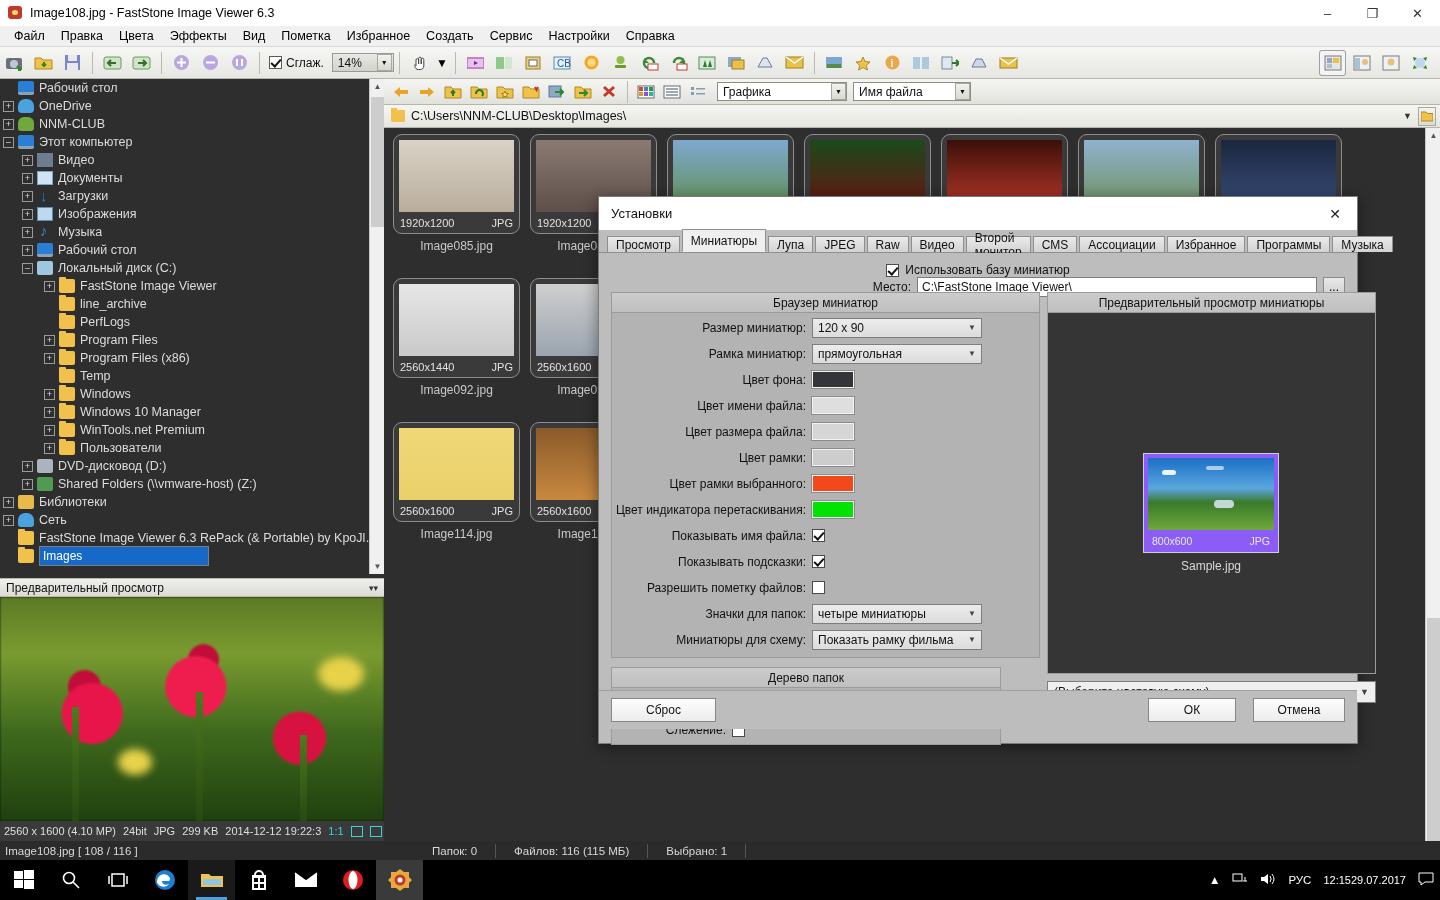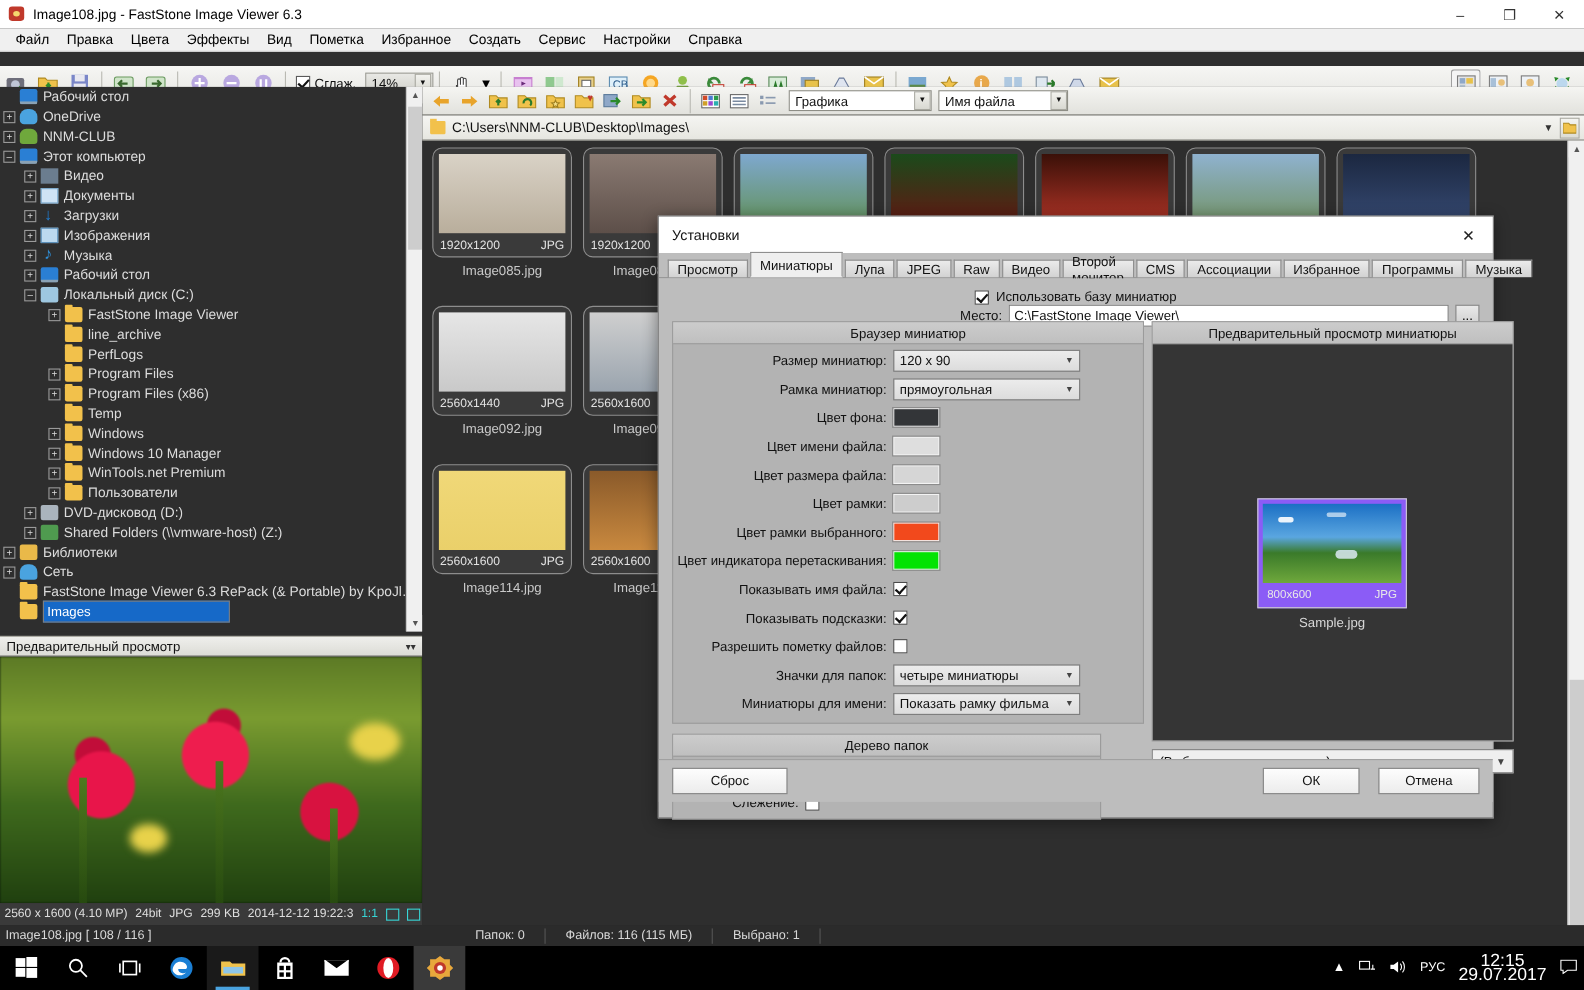--- a/index.html
+++ b/index.html
@@ -19,21 +19,21 @@
   .tb-ico .eye::after{content:"";position:absolute;left:4px;top:4px;width:6px;height:5px;background:#f5d76e;border-radius:50%;}
   .tb-title{font-size:12.5px;color:#000;}
   .tb-btns{margin-left:auto;display:flex;height:26px;}
   .tb-btn{width:45px;height:26px;display:flex;align-items:center;justify-content:center;font-size:13px;color:#333;}
 
   
   .menubar{position:absolute;left:0;top:26px;width:1440px;height:21px;background:#f0f0f0;border-bottom:1px solid #d8d8d8;display:flex;align-items:center;padding-left:6px;}
   .menubar .mi{padding:2px 8px;font-size:12.5px;color:#000;cursor:default;}
 
   
-  .toolbar{position:absolute;left:0;top:60px;width:1440px;height:32px;
+  .toolbar{position:absolute;left:0;top:47px;width:1440px;height:32px;
      background:linear-gradient(#f6f6f4,#e6e6e2);border-bottom:1px solid #b5b5ad;display:flex;align-items:center;}
   .tbi{width:27px;height:26px;margin:0 1px;display:flex;align-items:center;justify-content:center;border-radius:3px;}
   .tsep{width:1px;height:22px;background:#b9b9b2;margin:0 5px;}
   .chk-sm{display:flex;align-items:center;gap:4px;margin-left:4px;font-size:12px;color:#111;}
   .cbx{width:13px;height:13px;background:#fff;border:1px solid #5a5a5a;position:relative;}
   .cbx.on::after{content:"";position:absolute;left:3px;top:0px;width:4px;height:8px;border:solid #111;border-width:0 2px 2px 0;transform:rotate(42deg);}
   .zoomsel{margin-left:8px;width:62px;height:19px;background:linear-gradient(#e8e8e4,#d2d2cc);border:1px solid #9b9b93;display:flex;align-items:center;font-size:12px;padding-left:5px;color:#111;}
   .zoomarrow{width:15px;height:17px;margin-left:auto;margin-right:1px;background:linear-gradient(#f2f2ee,#d9d9d2);border:1px solid #a8a8a0;display:flex;align-items:center;justify-content:center;font-size:7px;}
   .rightTB{margin-left:auto;display:flex;align-items:center;padding-right:6px;}
 
@@ -165,21 +165,21 @@
   .btn.reset{width:105px;}
   .btn.ok{width:88px;margin-left:auto;}
   .btn.cancel{width:92px;margin-left:17px;}
 
   
   .taskbar{position:absolute;left:0;top:860px;width:1440px;height:40px;background:#000;display:flex;align-items:center;}
   .tki{width:47px;height:40px;display:flex;align-items:center;justify-content:center;position:relative;}
   .tki.act{background:#1a1a1a;}
   .tki.act::after{content:"";position:absolute;left:8px;bottom:0;width:31px;height:3px;background:#4aa3df;}
   .tray{margin-left:auto;display:flex;align-items:center;color:#fff;font-size:11.5px;padding-right:6px;gap:12px;}
-  .clock{display:flex;flex-direction:column;align-items:center;line-height:13px;font-size:16px;}
+  .clock{display:flex;flex-direction:row;align-items:center;line-height:13px;font-size:11px;}
 </style>
 </head>
 <body>
 
 <div class="app">
 
   <div class="titlebar">
     <div class="tb-ico">
         <div class="eye"></div>
       </div>
@@ -964,21 +964,21 @@
                   <div class="cbx3"></div>
                 </div>
                 <div class="frow">
                   <div class="fl">Значки для папок:</div>
                   <div class="sel">
                     <span>четыре миниатюры</span>
                     <span class="ar">▼</span>
                   </div>
                 </div>
                 <div class="frow">
-                  <div class="fl">Миниатюры для имени:</div>
+                  <div class="fl">Миниатюры для схему:</div>
                   <div class="sel">
                     <span>Показать рамку фильма</span>
                     <span class="ar">▼</span>
                   </div>
                 </div>
               </div>
           </div>
           <div class="gbox tree-pane">
             <div class="gbox-hd">Дерево папок</div>
             <div class="trow2" style="margin-top:4px">

